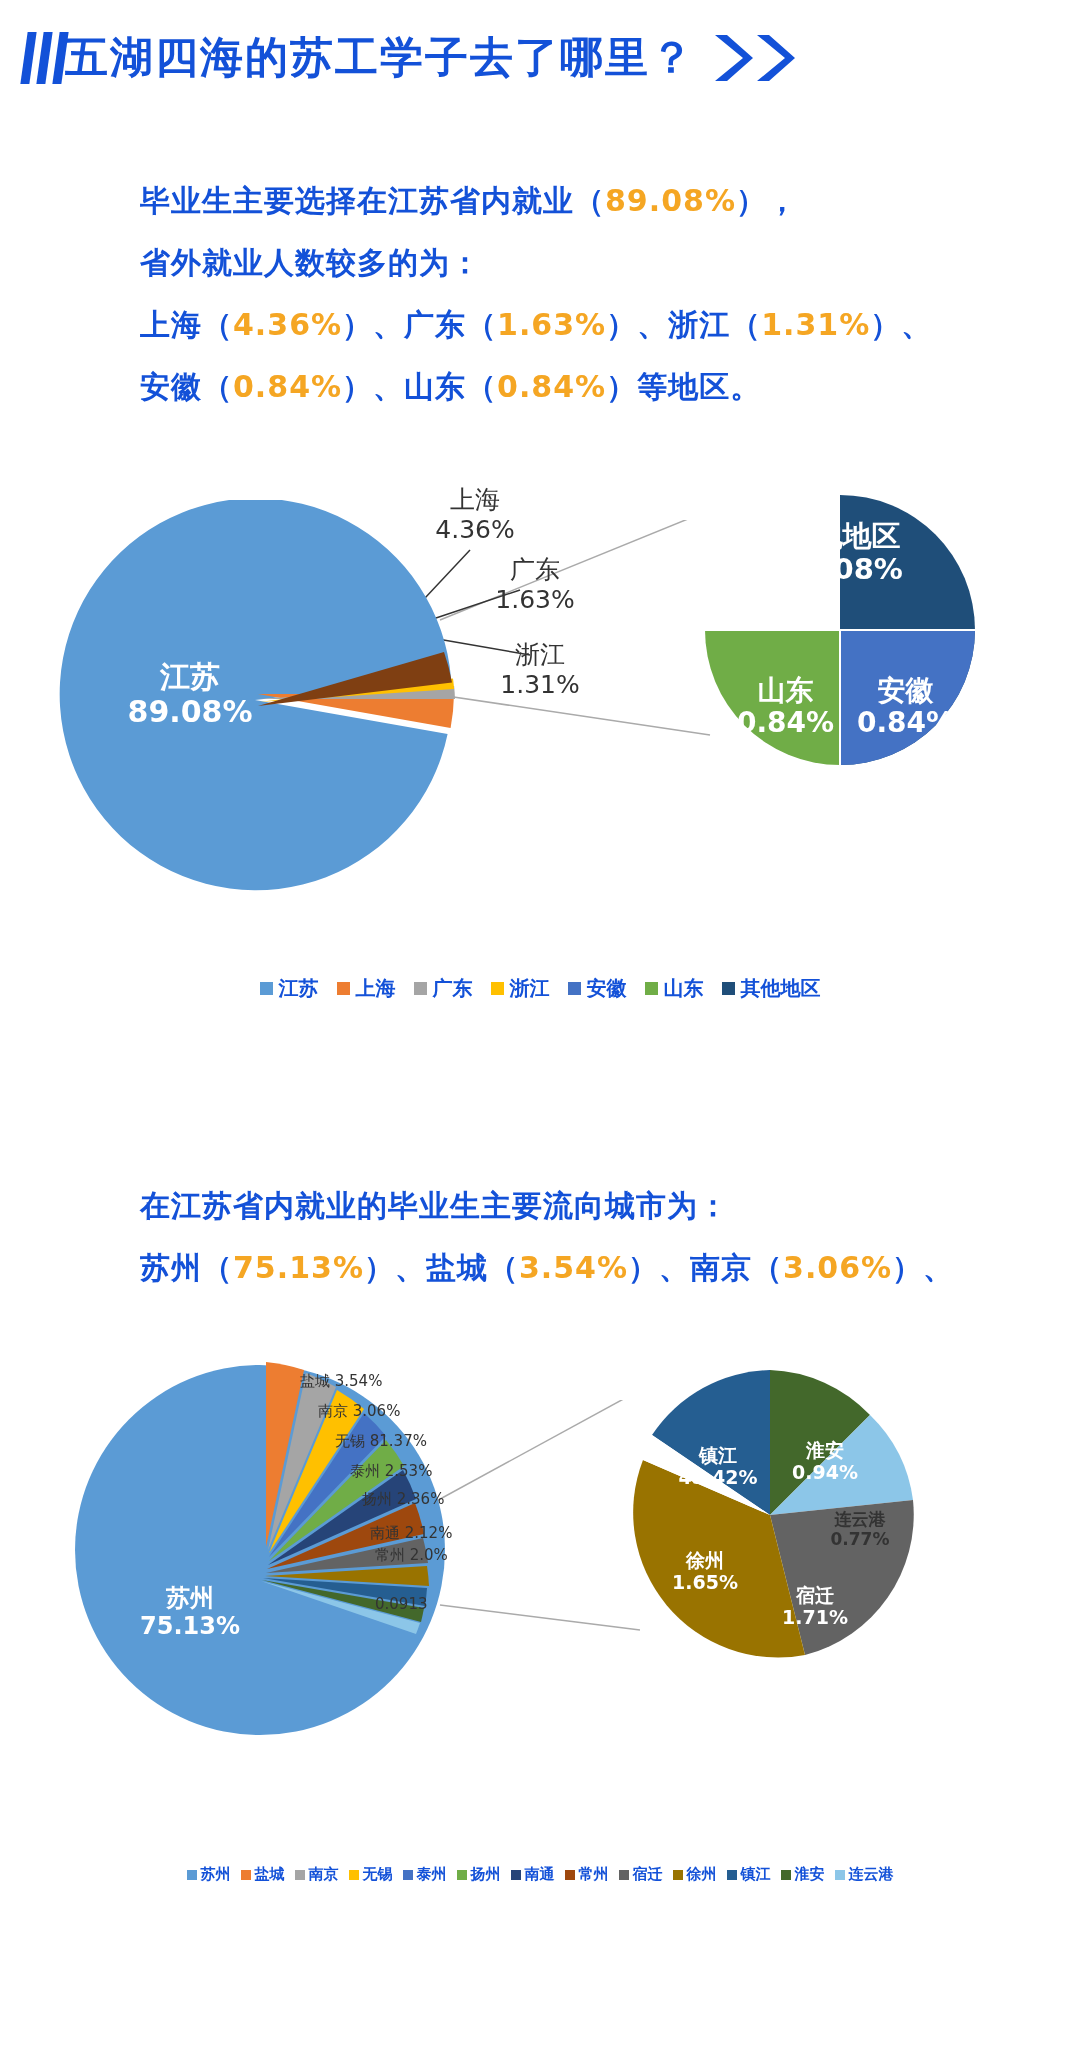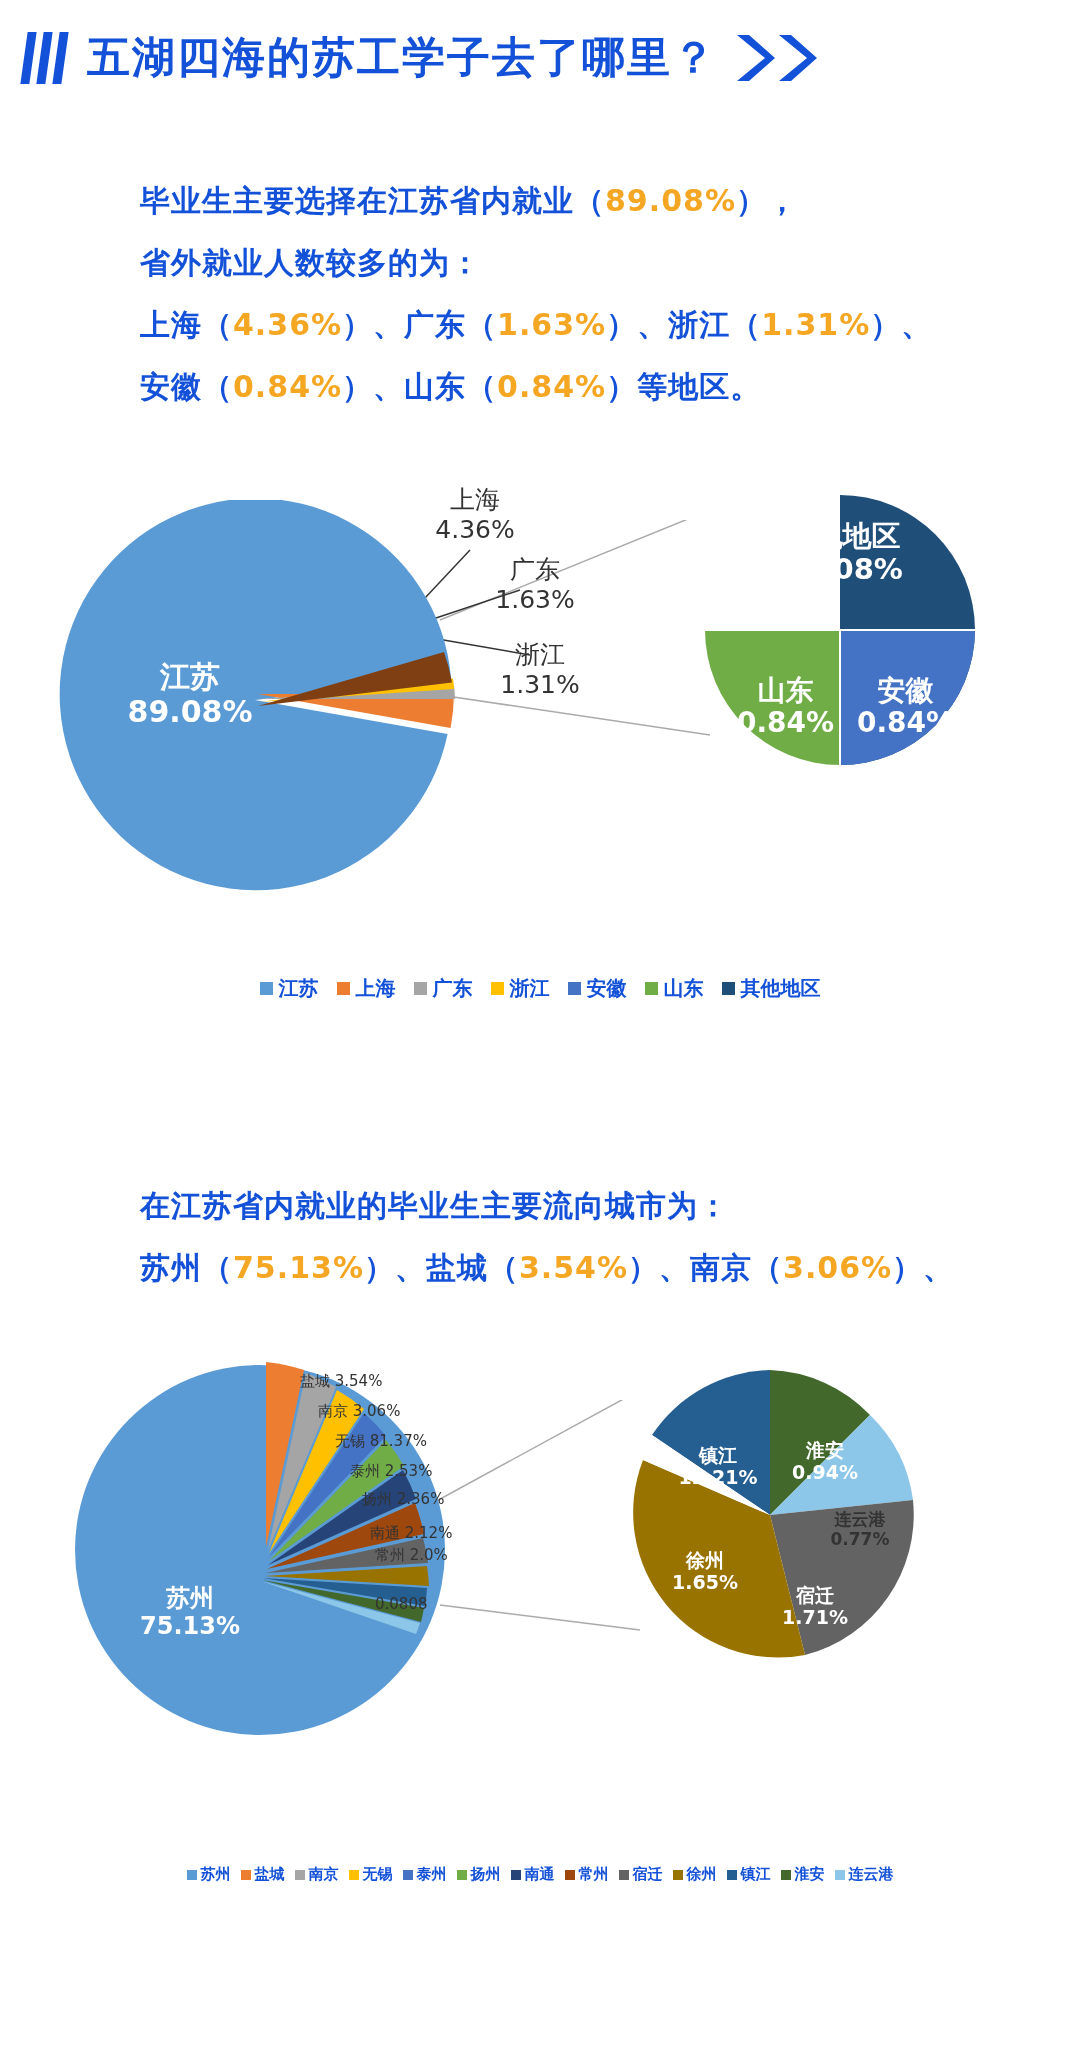--- a/index.html
+++ b/index.html
@@ -30,21 +30,20 @@
     gap: 7px;
   }
   .header-bars i {
     display: block;
     width: 9px;
     height: 52px;
     background: #1351d8;
     transform: skewX(-8deg);
   }
   .header-title {
-    margin-left: 22px;
     font-size: 43px;
     font-weight: bold;
     color: #1351d8;
     letter-spacing: 2px;
     white-space: nowrap;
     font-family: "DejaVu Sans", "Liberation Sans", sans-serif;
   }
   .header-arrows {
     margin-left: 18px;
     display: flex;
@@ -313,42 +312,42 @@
     <span>75.13%</span>
   </div>
 
   <div class="callout-label small dark" style="left:300px; top:-28px;">盐城 3.54%</div>
   <div class="callout-label small dark" style="left:318px; top:2px;">南京 3.06%</div>
   <div class="callout-label small dark" style="left:335px; top:32px;">无锡 81.37%</div>
   <div class="callout-label small dark" style="left:350px; top:62px;text-align:right;">泰州 2.53%</div>
   <div class="callout-label small dark" style="left:362px; top:90px;">扬州 2.36%</div>
   <div class="callout-label small dark" style="left:370px; top:124px;">南通 2.12%</div>
   <div class="callout-label small dark" style="left:375px; top:146px;">常州 2.0%</div>
-  <div class="callout-label small dark" style="left:375px; top:195px;">0.0808</div>
+  <div class="callout-label small dark" style="left:375px; top:195px;">0.0913</div>
 
   <div class="pie-wrap" style="left:625px; top:-30px;">
     <svg width="290" height="290" viewBox="0 0 290 290">
 
       <path d="M145,145 L145,0 A145,145 0 0 0 27,65 Z" fill="#255e91"></path>
 
       <path d="M145,145 L145,0 A145,145 0 0 1 245,45 Z" fill="#43682b"></path>
 
       <path d="M145,145 L245,45 A145,145 0 0 1 288,130 Z" fill="#8cc6e8"></path>
 
       <path d="M145,145 L288,130 A145,145 0 0 1 180,285 Z" fill="#636363"></path>
 
       <path d="M145,145 L180,285 A145,145 0 0 1 18,90 Z" fill="#997300"></path>
 
       <path d="M145,145 L18,90 A145,145 0 0 1 27,65 Z" fill="#ffffff"></path>
     </svg>
   </div>
 
   <div class="pie-label" style="left:668px; top:45px; width:100px; font-size:19px;">
     <span>镇江</span><br>
-    <span>12.21%</span>
+    <span>45.42%</span>
   </div>
   <div class="pie-label" style="left:775px; top:40px; width:100px; font-size:19px;">
     <span>淮安</span><br>
     <span>0.94%</span>
   </div>
   <div class="pie-label" style="left:810px; top:110px; width:100px; font-size:17px; color:#333;">
     <span>连云港</span><br>
     <span>0.77%</span>
   </div>
   <div class="pie-label" style="left:765px; top:185px; width:100px; font-size:19px;">

